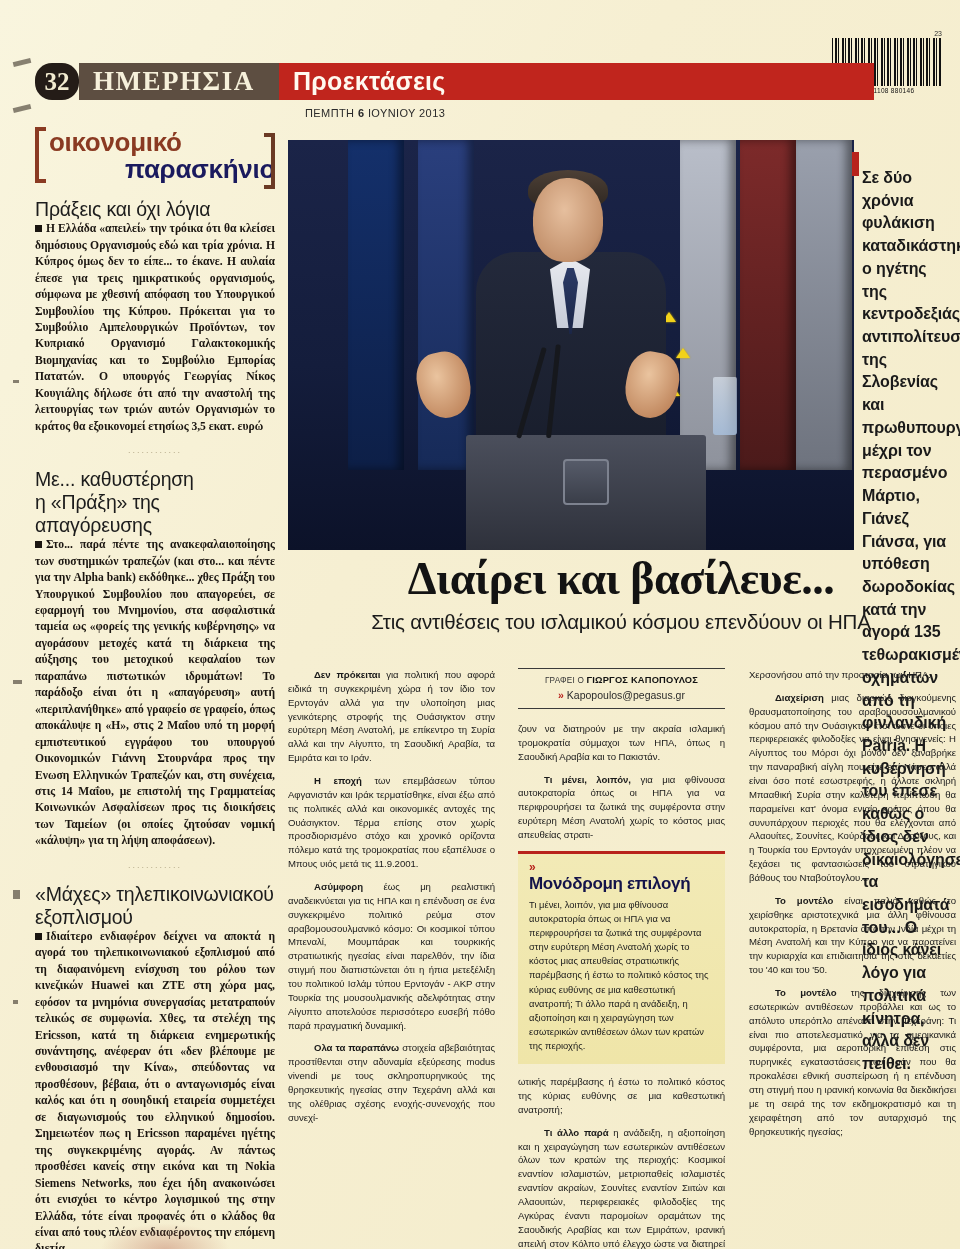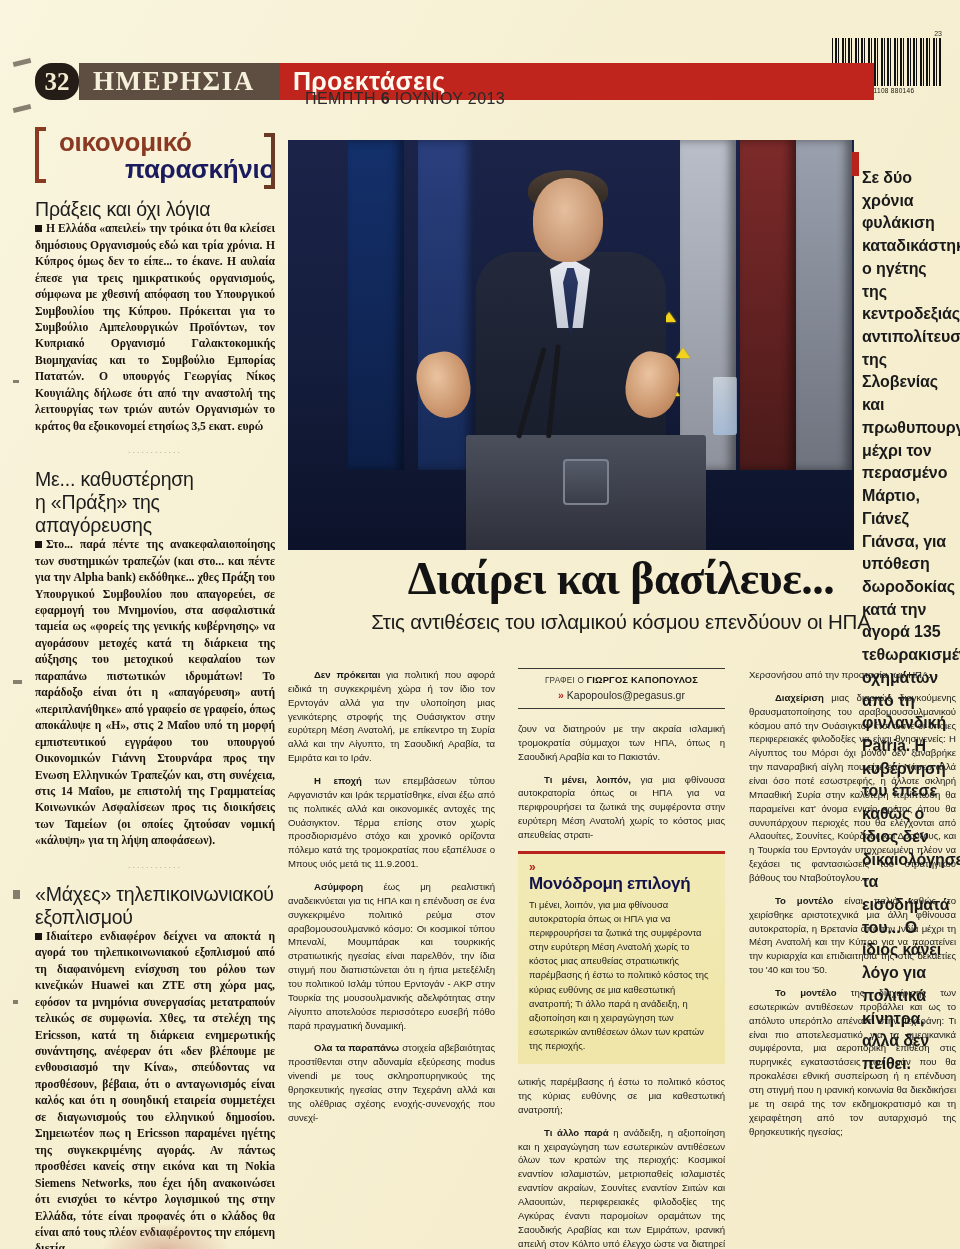--- a/index.html
+++ b/index.html
@@ -49,31 +49,31 @@
     display: flex; align-items: center; padding: 0 0 0 14px;
     width: 200px;
   }
   .mast-section {
     background: #c0251d; color: #fffaf0;
     font-size: 25px; font-weight: bold;
     display: flex; align-items: center; padding: 0 20px 0 14px;
     width: 595px; letter-spacing: .3px;
   }
   .mast-date {
-    position: absolute; left: 305px; top: 90px;
-    font-size: 16px; color: #2a2a2a; letter-spacing: .4px;
+    position: absolute; left: 305px; top: 107px;
+    font-size: 11px; color: #2a2a2a; letter-spacing: .4px;
   }
   .mast-date b { font-weight: bold; }
 
   
   .leftcol { position: absolute; left: 35px; top: 125px; width: 240px; }
   .brand-block { position: relative; padding: 4px 0 2px 0; }
   .brand-line1 {
     font-size: 26px; font-weight: bold; color: #8a3a22;
-    letter-spacing: -0.3px; line-height: 1.0; padding-left: 24px;
+    letter-spacing: -0.3px; line-height: 1.0; padding-left: 14px;
   }
   .brand-line2 {
     font-size: 26px; font-weight: bold; color: #1a1a5e;
     letter-spacing: -0.3px; line-height: 1.05; text-align: right;
     margin-top: 1px;
   }
   .bracket-l, .bracket-r {
     position: absolute; width: 11px; border: 4px solid #8a3a22;
     height: 56px;
   }

